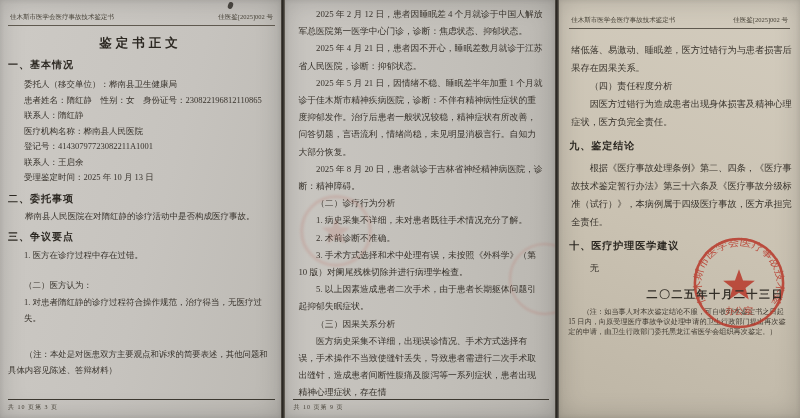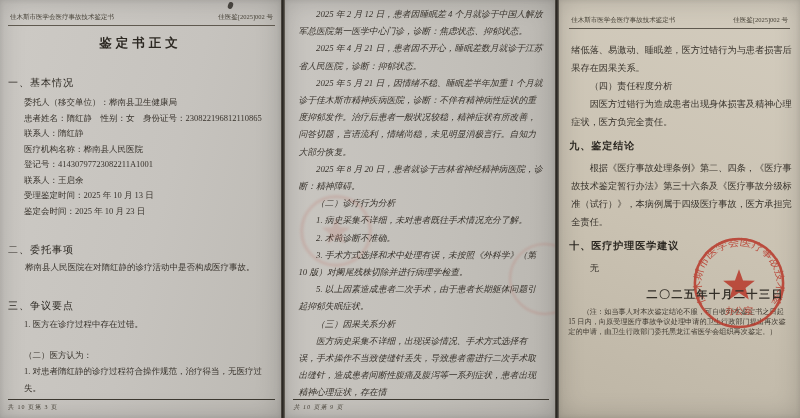--- a/index.html
+++ b/index.html
@@ -2,33 +2,33 @@
 <html><head>
 <meta charset="utf-8">
 <style>
   * { margin:0; padding:0; box-sizing:border-box; }
   html,body { width:800px; height:418px; overflow:hidden; background:#6b665f;
               font-family:"Liberation Serif","DejaVu Serif",serif; }
   .strip { display:flex; width:800px; height:418px; }
   .page { position:relative; height:418px; overflow:hidden; color:#38332c;
           box-shadow: inset 0 0 26px rgba(0,0,0,.18), inset 0 0 5px rgba(0,0,0,.10); }
   .page-l { width:314px; background:linear-gradient(105deg,#cdcac5 0%,#c6c3be 55%,#bcb9b3 100%); }
-  .page-m { width:301px; background:linear-gradient(95deg,#c9c6c1 0%,#c2bfb9 60%,#bab7b1 100%);font-style:italic; }
+  .page-m { width:301px; background:linear-gradient(95deg,#c9c6c1 0%,#c2bfb9 60%,#bab7b1 100%); }
   .page-r { width:269px; background:linear-gradient(200deg,#d3ccbe 0%,#cac2b2 55%,#bdb5a5 100%); }
   .seam  { width:5px; background:linear-gradient(90deg,#57524a 0%,#23201c 45%,#6e6960 100%); }
 
   .pg-header { display:flex; justify-content:space-between; align-items:flex-end;
                font-size:6.5px; color:#474238; padding:0 2px 3px 2px;
                border-bottom:1px solid #5f594f; }
   .page-l .pg-header { margin:13px 6px 0 8px; }
   .page-r .pg-header { margin:16px 10px 0 10px; }
 
   .doc-title { text-align:center; font-size:12.5px; font-weight:bold; letter-spacing:4px;
                color:#2c2822; margin-top:9px; }
-  .h-num { font-size:10px; font-weight:normal; color:#2c2822; margin:24px 0 0 8px; letter-spacing:1px; }
+  .h-num { font-size:10px; font-weight:bold; color:#2c2822; margin:6px 0 0 8px; letter-spacing:1px; }
   .fields { margin:5px 10px 0 24px; font-size:8.5px; line-height:15.5px; }
   .body-s { margin:3px 8px 0 8px; font-size:8.5px; line-height:15px; text-indent:2em; }
   .items  { margin:3px 10px 0 24px; font-size:8.5px; line-height:16.5px; }
   .items p.gap { margin-top:14px; }
   .note-l { margin:20px 8px 0 8px; font-size:8.4px; line-height:16px; text-indent:2em; }
 
   .pg-footer-rule { position:absolute; left:8px; right:6px; top:399px; border-top:1.5px solid #3c3830; }
   .pg-footer { position:absolute; left:8px; top:403px; font-size:6px; color:#454036; letter-spacing:1px; }
 
   .m-body { padding:6px 12px 0 13px; font-size:8.8px; line-height:17.2px; }
@@ -67,21 +67,20 @@
     <div class="doc-title">鉴定书正文</div>
     <div class="h-num">一、基本情况</div>
     <div class="fields">
       <div>委托人（移交单位）：桦南县卫生健康局</div>
       <div>患者姓名：隋红静　性别：女　身份证号：230822196812110865</div>
       <div>联系人：隋红静</div>
       <div>医疗机构名称：桦南县人民医院</div>
       <div>登记号：41430797723082211A1001</div>
       <div>联系人：王启余</div>
       <div>受理鉴定时间：2025 年 10 月 13 日</div>
-      <div>鉴定会时间：2025 年 10 月 23 日</div>
     </div>
     <div class="h-num">二、委托事项</div>
     <p class="body-s">桦南县人民医院在对隋红静的诊疗活动中是否构成医疗事故。</p>
     <div class="h-num">三、争议要点</div>
     <div class="items">
       <p>1. 医方在诊疗过程中存在过错。</p>
       <p class="gap">（二）医方认为：</p>
       <p>1. 对患者隋红静的诊疗过程符合操作规范，治疗得当，无医疗过失。</p>
     </div>
     <p class="note-l">（注：本处是对医患双方主要观点和诉求的简要表述，其他问题和具体内容见陈述、答辩材料）</p>

